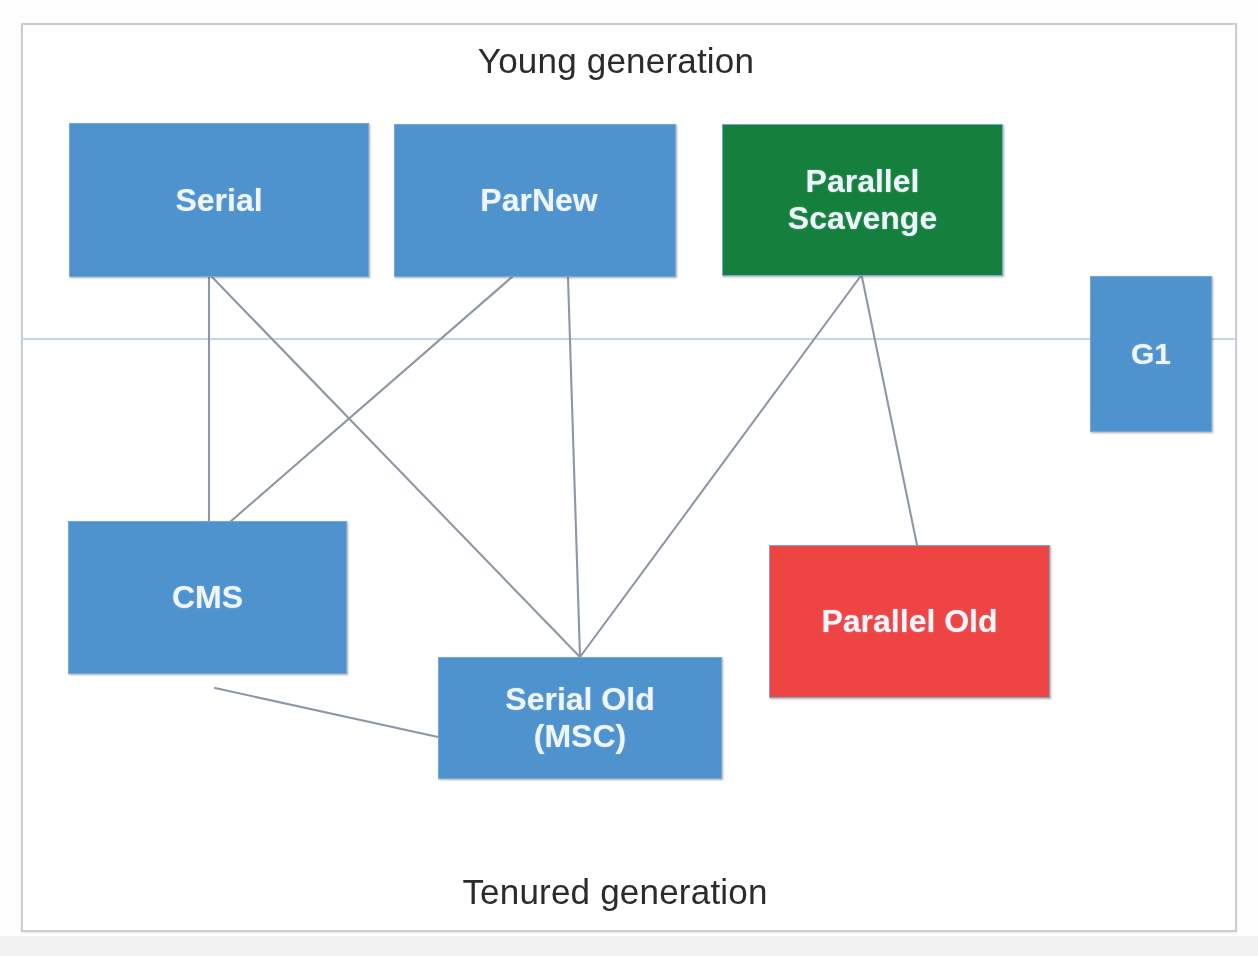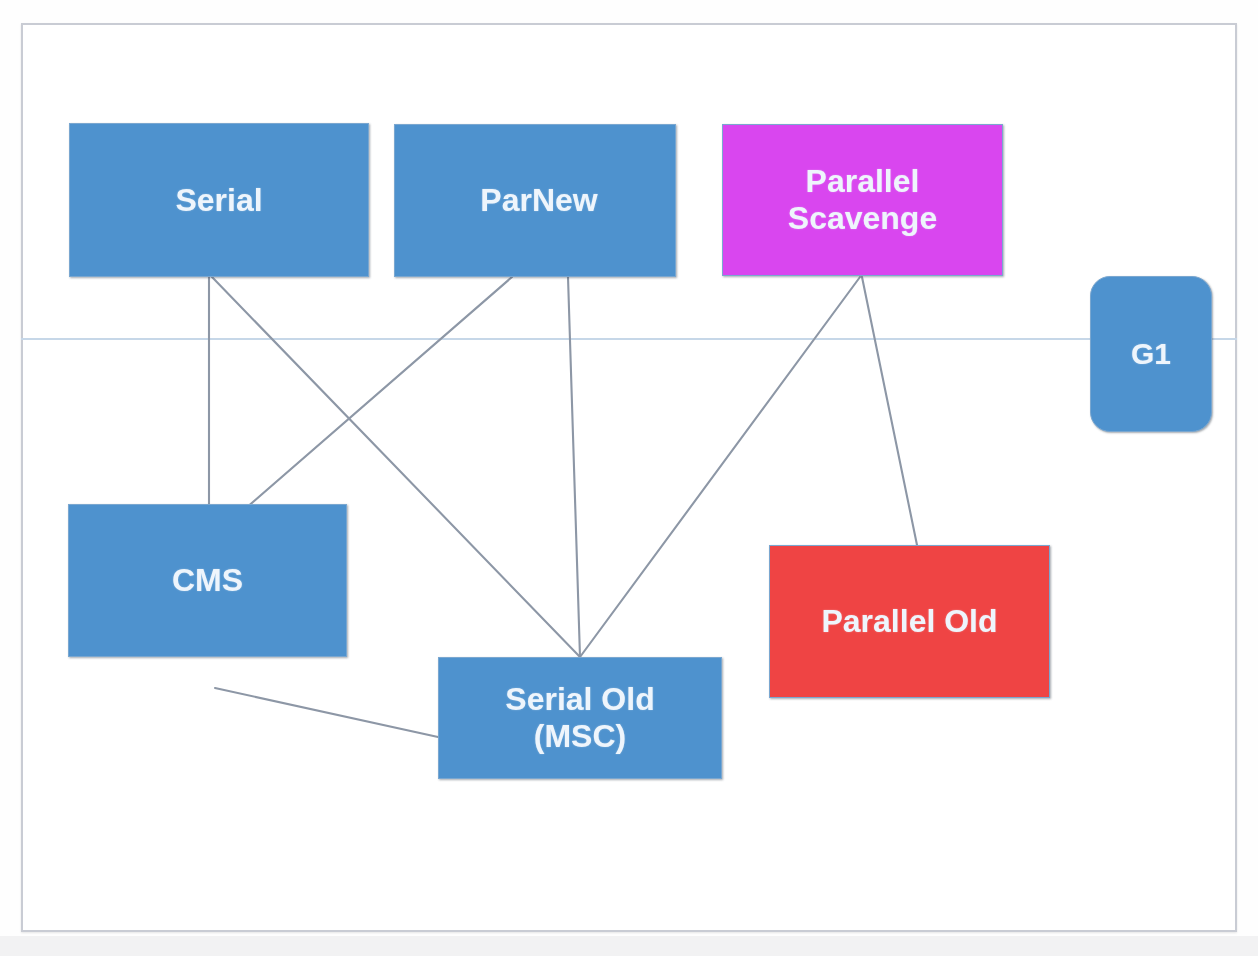--- a/index.html
+++ b/index.html
@@ -96,37 +96,39 @@
         <line x1="209" y1="277" x2="209" y2="535"></line>
         <line x1="212" y1="277" x2="580" y2="657"></line>
         <line x1="512" y1="277" x2="215" y2="535"></line>
         <line x1="568" y1="277" x2="580" y2="657"></line>
         <line x1="860" y1="277" x2="580" y2="657"></line>
         <line x1="862" y1="277" x2="917" y2="545"></line>
         <line x1="215" y1="688" x2="438" y2="737"></line>
       </g>
   </svg>
 
+  <div class="gen-label" id="label-top" style="left: 0px; top: 41px; width: 1232px; color: rgb(43, 43, 43);">Young generation</div>
 
+  <div class="gen-label" id="label-bottom" style="left: 0px; top: 872px; width: 1230px; color: rgb(43, 43, 43);">Tenured generation</div>
 
   <div id="node-layer">
       <div class="node" style="left: 69px; top: 123px; width: 300px; height: 154px; background: rgb(78, 146, 206);">
         <span class="node-label" style="color: rgb(238, 245, 252);">Serial</span>
       </div>
       <div class="node" style="left: 394px; top: 124px; width: 282px; height: 153px; background: rgb(78, 146, 206);">
         <span class="node-label" style="color: rgb(238, 245, 252); margin-left: 8px;">ParNew</span>
       </div>
-      <div class="node" style="left: 722px; top: 124px; width: 281px; height: 152px; background: #d946ef;">
+      <div class="node" style="left: 722px; top: 124px; width: 281px; height: 152px; background: #15803d;">
         <span class="node-label" style="color: rgb(238, 245, 252);">Parallel
 Scavenge</span>
       </div>
-      <div class="node small" style="left: 1090px; top: 276px; width: 122px; height: 156px; background: rgb(78, 146, 206); border-radius: 20px;">
+      <div class="node small" style="left: 1090px; top: 276px; width: 122px; height: 156px; background: rgb(78, 146, 206);">
         <span class="node-label" style="color: rgb(238, 245, 252);">G1</span>
       </div>
-      <div class="node" style="left: 68px; top: 504px; width: 279px; height: 153px; background: rgb(78, 146, 206);">
+      <div class="node" style="left: 68px; top: 521px; width: 279px; height: 153px; background: rgb(78, 146, 206);">
         <span class="node-label" style="color: rgb(238, 245, 252);">CMS</span>
       </div>
       <div class="node" style="left: 769px; top: 545px; width: 281px; height: 153px; background: #ef4444;">
         <span class="node-label" style="color: rgb(238, 245, 252);">Parallel Old</span>
       </div>
       <div class="node" style="left: 438px; top: 657px; width: 284px; height: 122px; background: rgb(78, 146, 206);">
         <span class="node-label" style="color: rgb(238, 245, 252);">Serial Old
 (MSC)</span>
       </div>
     </div>

